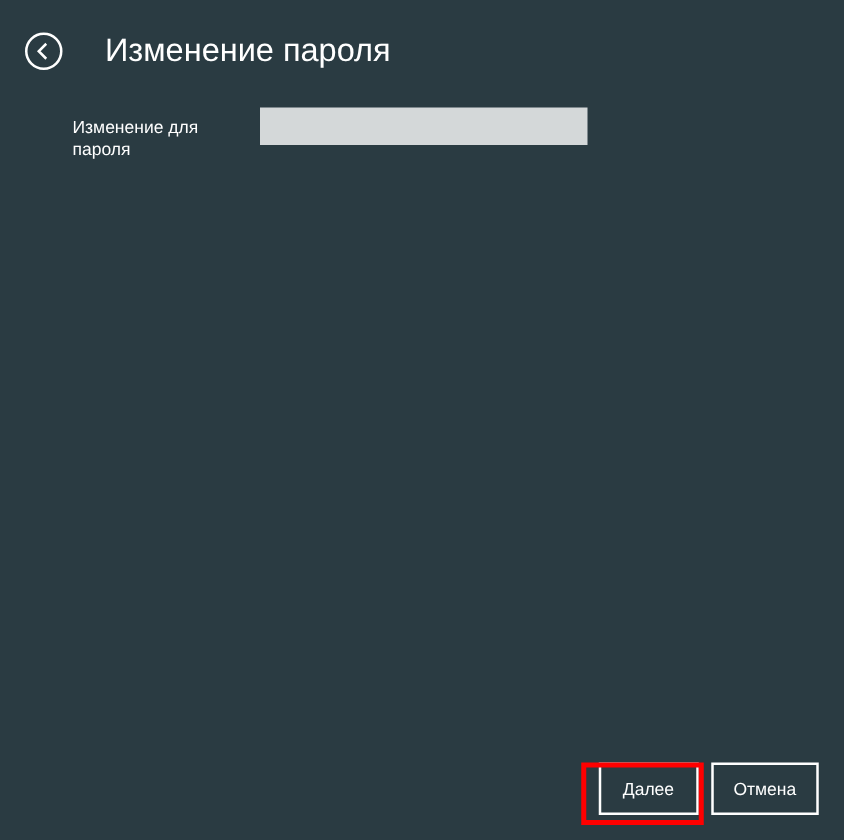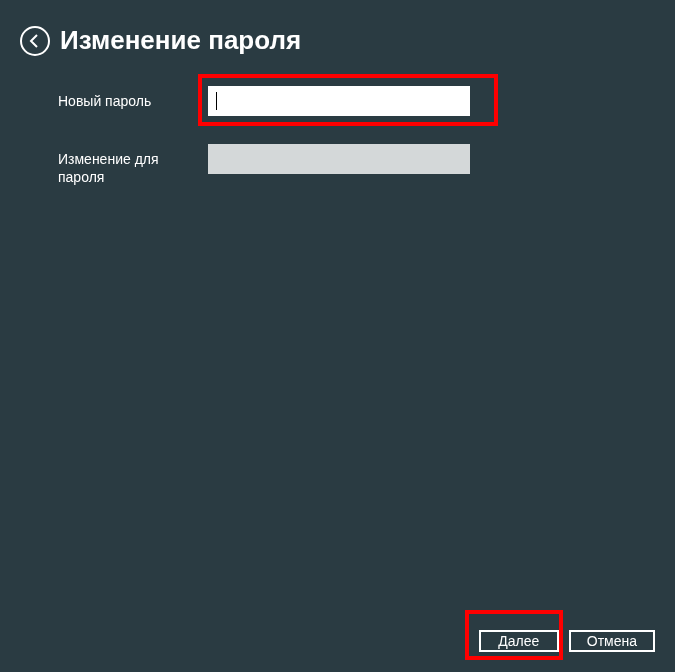--- a/index.html
+++ b/index.html
@@ -32,22 +32,23 @@
       justify-content: center;
       cursor: pointer;
       flex-shrink: 0;
     }
     .back-btn svg {
       width: 16px;
       height: 16px;
     }
     .title {
       font-size: 26px;
-      font-weight: 700;
+      font-weight: 400;
       color: #ffffff;
+      margin-left: 24px;
     }
     .form-area {
       padding: 20px 58px;
     }
     .form-row {
       display: flex;
       align-items: flex-start;
       margin-bottom: 28px;
       gap: 20px;
     }
@@ -87,21 +88,21 @@
     .footer {
       position: absolute;
       bottom: 20px;
       right: 20px;
       display: flex;
       gap: 10px;
       align-items: center;
     }
     .btn {
       min-width: 80px;
-      height: 22px;
+      height: 42px;
       background: transparent;
       border: 2px solid #ffffff;
       color: #ffffff;
       font-size: 14px;
       font-family: inherit;
       cursor: pointer;
       padding: 0 16px;
       display: flex;
       align-items: center;
       justify-content: center;
@@ -131,28 +132,20 @@
   <div class="back-btn">
     <svg viewBox="0 0 16 16">
       <path d="M10 2 L4 8 L10 14" stroke="#ffffff" stroke-width="2" fill="none"></path>
     </svg>
   </div>
   <h1 class="title">Изменение пароля</h1>
 </div>
 
 <div class="form-area">
 
-  <div class="form-row">
-    <div class="label">Новый пароль</div>
-    <div class="input-wrap">
-      <input type="password" class="input-field" value="" style="">
-      <div class="caret"></div>
-      <div class="highlight-box highlight-1"></div>
-    </div>
-  </div>
 
 
   <div class="form-row">
     <div class="label">Изменение для пароля</div>
     <div class="input-wrap">
       <input type="text" class="input-field secondary" value="" style="">
     </div>
   </div>
 
 </div>

